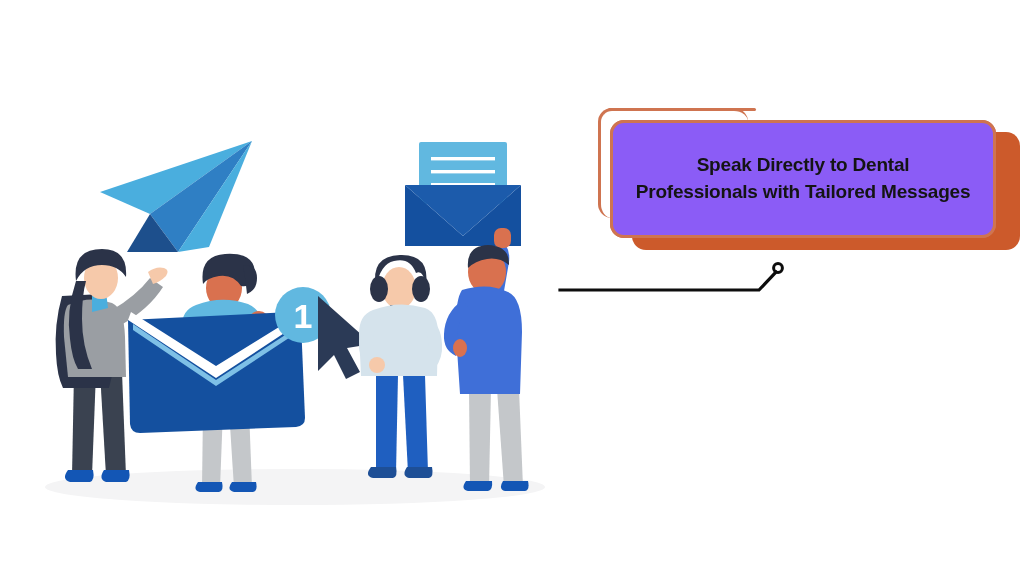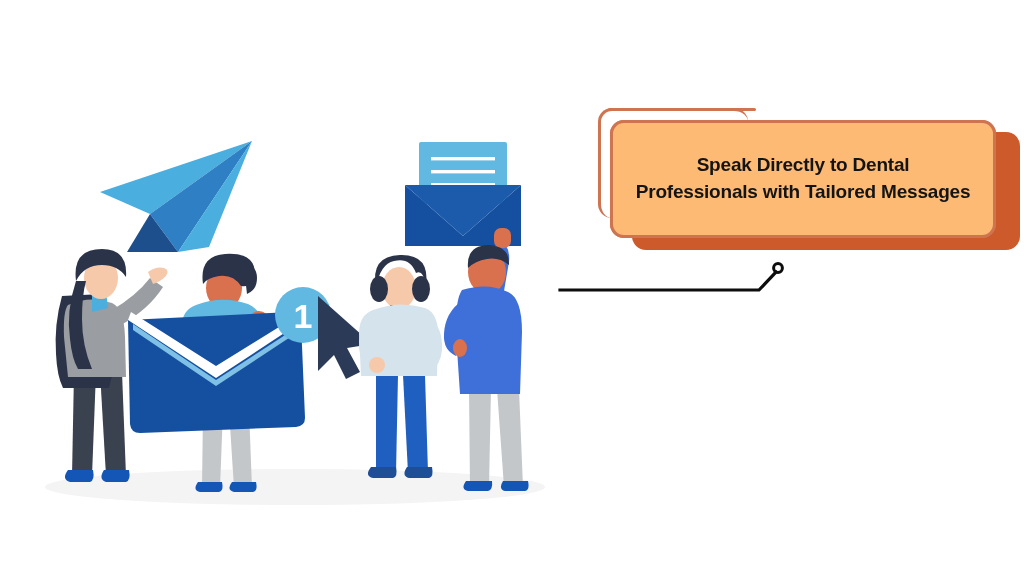--- a/index.html
+++ b/index.html
@@ -99,21 +99,21 @@
     height: 118px;
     background: #cc5a2b;
     border-radius: 14px;
   }
   .panel {
     position: absolute;
     left: 12px;
     top: 12px;
     width: 386px;
     height: 118px;
-    background: #fdba74;
+    background: #8b5cf6;
     border: 3px solid #cf7450;
     border-radius: 14px;
     box-sizing: border-box;
     display: flex;
     align-items: center;
     justify-content: center;
     padding: 0 22px;
   }
   .panel-title {
     margin: 0;

